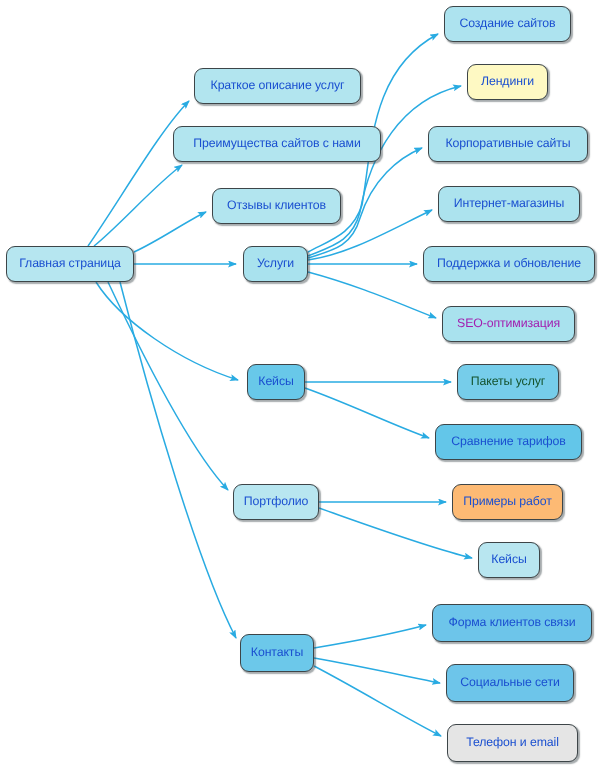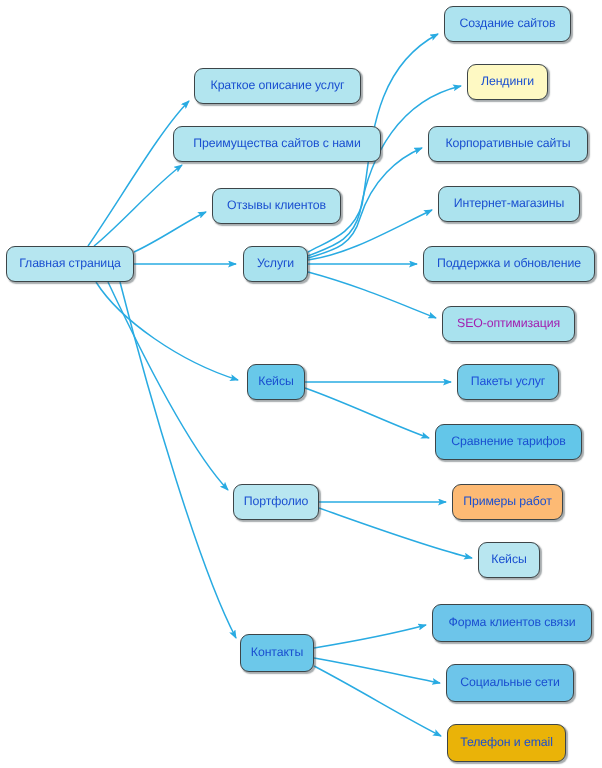--- a/index.html
+++ b/index.html
@@ -109,21 +109,21 @@
       </div>
       <div class="node" style="left: 423px; top: 246px; width: 172px; height: 36px; background: rgb(169, 226, 238); border-color: rgb(61, 69, 72); color: rgb(26, 79, 208);">
         <span>Поддержка и обновление</span>
       </div>
       <div class="node" style="left: 442px; top: 306px; width: 133px; height: 36px; background: rgb(169, 226, 238); border-color: rgb(61, 69, 72); color: #a21caf;">
         <span>SEO-оптимизация</span>
       </div>
       <div class="node" style="left: 247px; top: 364px; width: 58px; height: 36px; background: rgb(104, 200, 233); border-color: rgb(61, 69, 72); color: rgb(26, 79, 208);">
         <span>Кейсы</span>
       </div>
-      <div class="node" style="left: 457px; top: 364px; width: 102px; height: 36px; background: rgb(118, 205, 234); border-color: rgb(61, 69, 72); color: #1d4ed8;">
+      <div class="node" style="left: 457px; top: 364px; width: 102px; height: 36px; background: rgb(118, 205, 234); border-color: rgb(61, 69, 72); color: #14532d;">
         <span>Пакеты услуг</span>
       </div>
       <div class="node" style="left: 435px; top: 424px; width: 147px; height: 36px; background: rgb(99, 198, 233); border-color: rgb(61, 69, 72); color: rgb(26, 79, 208);">
         <span>Сравнение тарифов</span>
       </div>
       <div class="node" style="left: 233px; top: 484px; width: 86px; height: 36px; background: rgb(184, 230, 240); border-color: rgb(61, 69, 72); color: rgb(26, 79, 208);">
         <span>Портфолио</span>
       </div>
       <div class="node" style="left: 452px; top: 484px; width: 111px; height: 36px; background: #fdba74; border-color: rgb(61, 69, 72); color: rgb(26, 79, 208);">
         <span>Примеры работ</span>
@@ -133,18 +133,18 @@
       </div>
       <div class="node" style="left: 240px; top: 634px; width: 74px; height: 38px; background: rgb(108, 200, 234); border-color: rgb(61, 69, 72); color: rgb(26, 79, 208);">
         <span>Контакты</span>
       </div>
       <div class="node" style="left: 432px; top: 604px; width: 160px; height: 38px; background: rgb(109, 197, 234); border-color: rgb(61, 69, 72); color: rgb(26, 79, 208);">
         <span>Форма клиентов связи</span>
       </div>
       <div class="node" style="left: 446px; top: 664px; width: 128px; height: 38px; background: rgb(109, 197, 234); border-color: rgb(61, 69, 72); color: rgb(26, 79, 208); align-items: center;">
         <span>Социальные сети</span>
       </div>
-      <div class="node" style="left: 447px; top: 724px; width: 119px; height: 38px; background: #eab308; border-color: rgb(61, 69, 72); color: rgb(26, 79, 208); align-items: center;">
+      <div class="node" style="left: 447px; top: 724px; width: 131px; height: 38px; background: #e5e5e5; border-color: rgb(61, 69, 72); color: rgb(26, 79, 208); align-items: center;">
         <span>Телефон и email</span>
       </div>
     </div>
 
 </div>
 
 </body></html>

